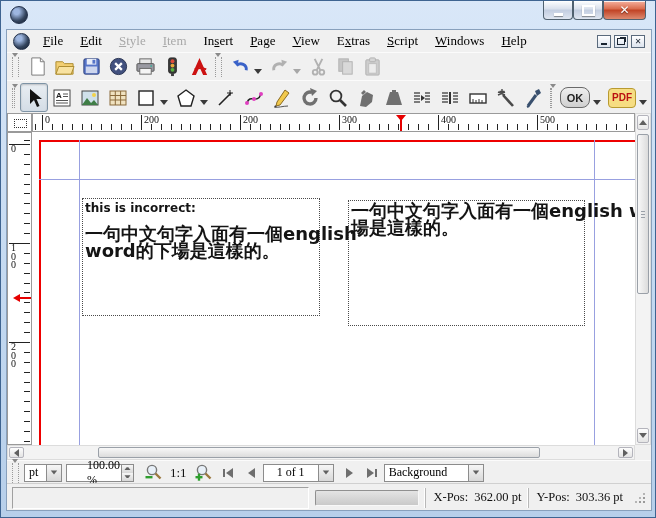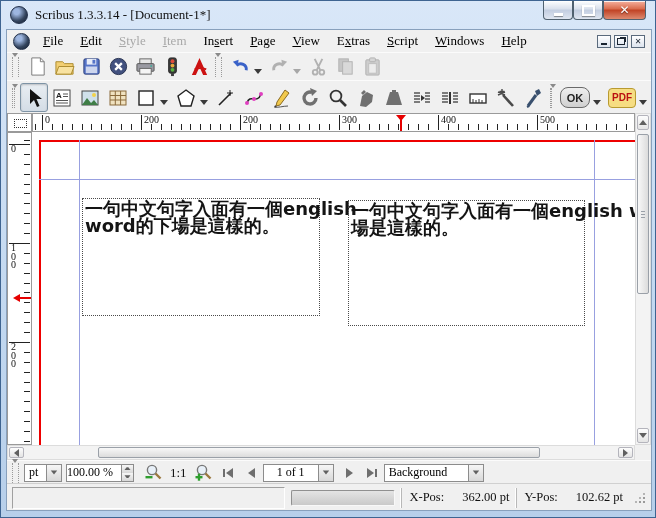--- a/index.html
+++ b/index.html
@@ -116,54 +116,53 @@
   #controls{position:absolute;left:0;top:430px;right:0;height:23px;display:flex;align-items:center;
     padding-left:3px;font-size:12px;border-top:1px solid #fbfbfb;gap:0;}
   .combo{display:flex;align-items:stretch;height:18px;margin-right:4px;}
   .combo .field{background:#fff;border:1px solid #8c8c8c;border-right:none;box-sizing:border-box;
     display:flex;align-items:center;padding:0 4px;}
   .combo .btn{width:16px;border:1px solid #8c8c8c;box-sizing:border-box;
     background:linear-gradient(#f6f6f6,#d8d8d8);display:flex;align-items:center;justify-content:center;}
   .combo .btn .tri-down{transform:scale(.8);}
   .spin{display:flex;align-items:stretch;height:18px;margin-right:6px;}
   .spin .field{background:#fff;border:1px solid #8c8c8c;border-right:none;box-sizing:border-box;
-    display:flex;align-items:center;padding:0 0;width:55px;}
+    display:flex;align-items:center;padding:0 20px;width:55px;}
   .spin .btns{width:13px;border:1px solid #8c8c8c;box-sizing:border-box;display:flex;flex-direction:column;}
   .spin .btns div{flex:1;background:linear-gradient(#f6f6f6,#d8d8d8);display:flex;align-items:center;justify-content:center;}
   .spin .btns .tri-up,.spin .btns .tri-down{transform:scale(.55);}
   .flat-ico{width:22px;height:20px;display:flex;align-items:center;justify-content:center;margin:0 2px;}
   #zoom-reset{font-size:13px;color:#111;margin:0 4px;}
   .nav-btn{display:flex;align-items:center;justify-content:center;width:17px;height:18px;margin:0 3px;gap:1px;}
   .nav-bar{width:2px;height:8px;background:#6e6e6e;}
   .nav-tri-l{width:0;height:0;border-top:5px solid transparent;border-bottom:5px solid transparent;border-right:7px solid #6e6e6e;}
   .nav-tri-r{width:0;height:0;border-top:5px solid transparent;border-bottom:5px solid transparent;border-left:7px solid #6e6e6e;}
   #page-combo .field{width:55px;justify-content:center;}
   #layer-combo .field{width:84px;}
   
   #statusbar{position:absolute;left:0;top:453px;right:0;height:27px;display:flex;align-items:center;
     padding:0 5px;font-size:12.5px;color:#101010;border-top:1px solid #d0d0d0;}
   #status-msg{flex:1;height:20px;border:1px solid;border-color:#a0a0a0 #ffffff #ffffff #a0a0a0;margin-right:6px;}
   #progress{width:102px;height:14px;border:1px solid;border-color:#909090 #f8f8f8 #f8f8f8 #909090;border-radius:2px;
     background:linear-gradient(#e4e4e4,#c9c9c9);margin-right:6px;}
   .status-sec{display:flex;align-items:center;padding:0 7px;height:20px;border-left:1px solid #b8b8b8;
-    box-shadow:-1px 0 0 #ffffff;gap:18px;}
+    box-shadow:-1px 0 0 #ffffff;gap:6px;}
   #grip{width:12px;height:12px;margin-left:4px;position:relative;}
   #grip::after{content:"";position:absolute;right:1px;bottom:1px;width:2px;height:2px;background:#9a9a9a;
     box-shadow:-4px 0 0 #9a9a9a,0 -4px 0 #9a9a9a,-8px 0 0 #b5b5b5,0 -8px 0 #b5b5b5,-4px -4px 0 #b5b5b5;}
   
   .ico{display:block;}
 </style>
 </head>
 <body>
 
 <div id="win">
 
   <div id="titlebar">
     <div class="app-icon"></div>
-    <div id="title-text">Scribus 1.3.3.14 - [Document-1*]</div>
     <div id="caption-buttons">
       <div class="cap-btn">
           <div class="glyph-min"></div>
         </div>
       <div class="cap-btn">
           <div class="glyph-max"></div>
         </div>
       <div class="cap-btn close">
           <div class="glyph-x">✕</div>
         </div>
@@ -441,20 +440,21 @@
         <div id="v-marker-stem"></div>
       </div>
 
       <div id="viewport">
         <div id="page-border"></div>
         <div class="guide-v" style="left:47px;"></div>
         <div class="guide-v" style="left:562px;"></div>
         <div class="guide-h" style="top:47px;"></div>
 
         <div id="frame1" class="text-frame">
+          <div class="frame-heading">this is incorrect:</div>
           <div class="frame-body">一句中文句字入面有一個english
 word的下場是這樣的。</div>
         </div>
         <div id="frame2" class="text-frame">
           <div class="frame-body">一句中文句字入面有一個english word的下
 場是這樣的。</div>
         </div>
       </div>
 
       <div id="vscroll">
@@ -543,19 +543,19 @@
 
     <div id="statusbar">
       <div id="status-msg"></div>
       <div id="progress"></div>
       <div class="status-sec">
         <span>X-Pos:</span>
         <span>362.00 pt</span>
       </div>
       <div class="status-sec">
         <span>Y-Pos:</span>
-        <span>102.62 pt</span>
+        <span>303.36 pt</span>
       </div>
       <div id="grip"></div>
     </div>
 
   </div>
 </div>
 
 </body></html>

